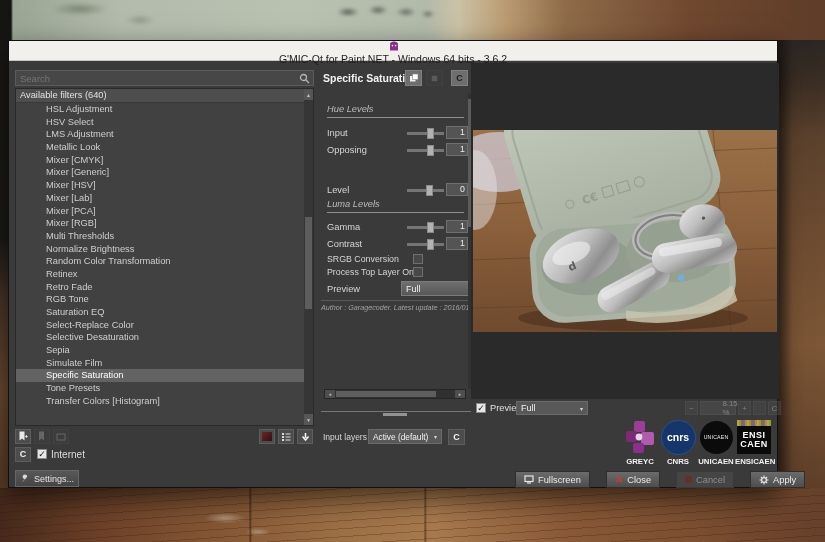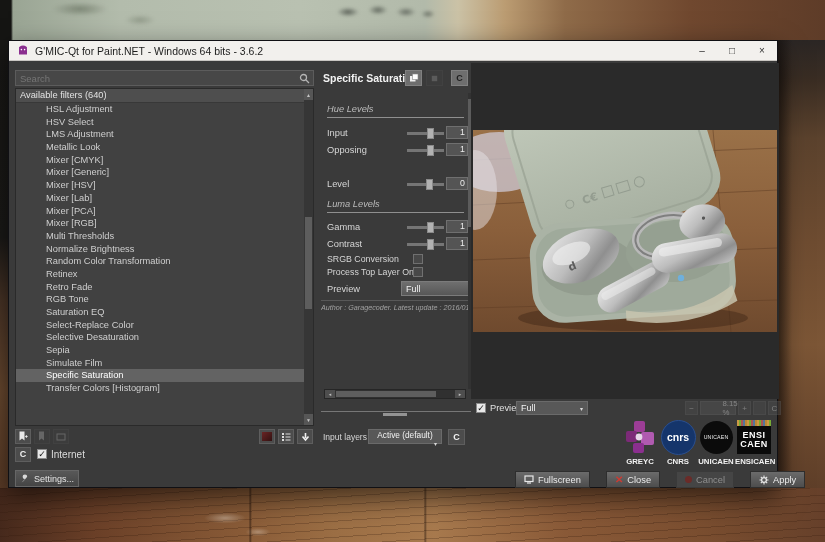--- a/index.html
+++ b/index.html
@@ -36,21 +36,21 @@
   .bd-right{left:778px;top:40px;width:47px;height:448px;
     background:linear-gradient(180deg,#2b2624 0,#3a2d23 9%,#5b422d 22%,#6e4c31 45%,#7c5636 68%,#5f3f29 100%);}
   .bd-right::after{content:"";position:absolute;inset:0;
     background:linear-gradient(90deg,rgba(15,10,8,.5),transparent 14px);}
 
   
   .dialog{position:absolute;left:8px;top:40px;width:770px;height:448px;
     background:#3a3a3a;border:1px solid #101014;box-sizing:border-box;
     box-shadow:0 10px 26px rgba(0,0,0,.6);font-size:9.5px;color:#d4d4d4;}
   .titlebar{position:absolute;left:0;top:0;right:0;height:19px;background:#f2f0ed;
-    color:#1d1d1d;display:flex;align-items:center;font-size:10.5px;border-bottom:1px solid #c9c6c2;}
+    color:#1d1d1d;display:flex;align-items:center;font-size:10.5px;border-bottom:1px solid #c9c6c2;flex-direction:column;}
   .titlebar .t-icon{width:12px;height:12px;margin:0 6px 0 8px;flex:0 0 auto;}
   .win-btns{margin-left:auto;display:flex;height:100%;}
   .win-btn{width:30px;display:flex;align-items:center;justify-content:center;
     color:#333;font-size:10px;cursor:default;}
 
   
   .search{position:absolute;left:6px;top:29px;width:299px;height:16px;box-sizing:border-box;
     background:#474747;border:1px solid #5c5c5c;display:flex;align-items:center;}
   .search input{flex:1;background:transparent;border:none;outline:none;color:#bdbdbd;
     font-size:9.5px;padding:0 4px;font-family:"Liberation Sans",sans-serif;}
@@ -123,21 +123,21 @@
   .hs-btn.left{left:0;} .hs-btn.right{right:0;}
   .hs-thumb{position:absolute;left:11px;top:1px;width:100px;height:6px;background:#5e5e5e;}
 
   .vscroll{position:absolute;left:459px;top:52px;width:5px;height:296px;background:#323232;}
   .vs-thumb{position:absolute;left:0;width:5px;top:6px;height:128px;background:#5c5c5c;}
 
   .splitter{position:absolute;left:312px;top:370px;width:150px;height:1px;background:#777;}
   .splitter-grip{position:absolute;left:374px;top:372px;width:24px;height:3px;background:#939393;}
 
   .il-label{position:absolute;left:314px;top:391px;font-size:8.5px;color:#d6d6d6;}
-  .il-combo{position:absolute;left:359px;top:388px;width:74px;height:15px;font-size:8.3px;flex-direction:column;}
+  .il-combo{position:absolute;left:359px;top:388px;width:74px;height:15px;font-size:8.3px;}
   .il-reset{left:439px;top:388px;width:17px;height:16px;}
 
   
   .preview-pane{position:absolute;left:462px;top:22px;width:308px;height:336px;background:#2a2a2a;}
   .photo{position:absolute;left:2px;top:67px;width:304px;height:202px;}
 
   .pv-chk{position:absolute;left:467px;top:362px;}
   .pv-label{position:absolute;left:481px;top:362px;font-size:9.3px;color:#e0e0e0;}
   .pv-combo{position:absolute;left:507px;top:360px;width:72px;height:14px;}
   .zoom-bar{position:absolute;left:676px;top:360px;height:14px;display:flex;gap:2px;opacity:.45;}
@@ -266,20 +266,23 @@
         <div class="tree-item">
       <span>Sepia</span>
     </div>
         <div class="tree-item">
       <span>Simulate Film</span>
     </div>
         <div class="tree-item selected">
       <span>Specific Saturation</span>
     </div>
         <div class="tree-item">
+      <span>Tone Presets</span>
+    </div>
+        <div class="tree-item">
       <span>Transfer Colors [Histogram]</span>
     </div>
       </div>
     <div class="tree-scroll">
       <div class="sb-btn up">▲</div>
       <div class="tree-thumb"></div>
       <div class="sb-btn down">▼</div>
     </div>
   </div>
 
@@ -359,21 +362,21 @@
     </div>
     <div class="s-value">1</div>
   </div>
   <div class="srow" style="top:101px;">
     <span class="s-label">Opposing</span>
     <div class="s-track">
       <div class="s-handle" style="left:53%"></div>
     </div>
     <div class="s-value">1</div>
   </div>
-  <div class="srow" style="top:135px;">
+  <div class="srow" style="top:141px;">
     <span class="s-label">Level</span>
     <div class="s-track">
       <div class="s-handle" style="left:50%"></div>
     </div>
     <div class="s-value">0</div>
   </div>
 
   <div class="sec-label" style="top:158px;">Luma Levels</div>
   <div class="hr" style="top:171px;"></div>
 

